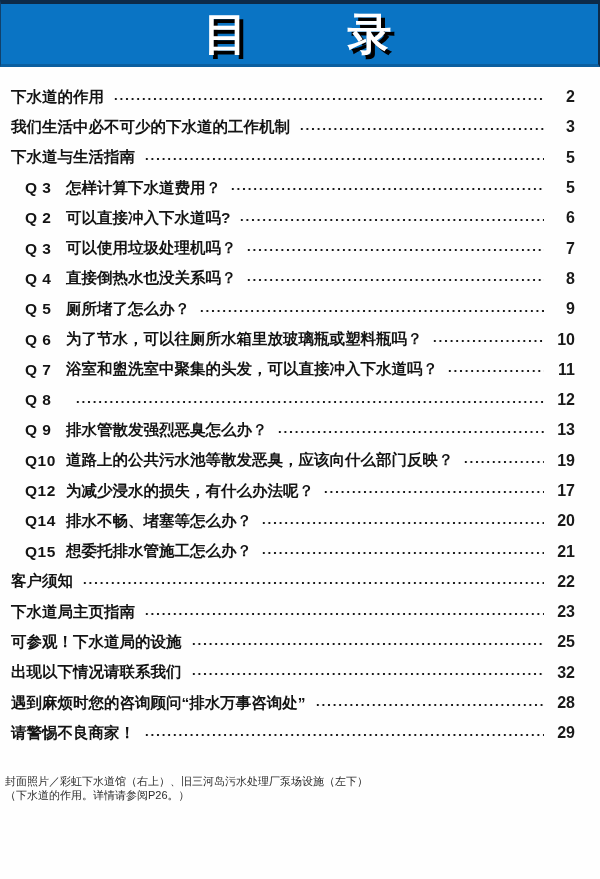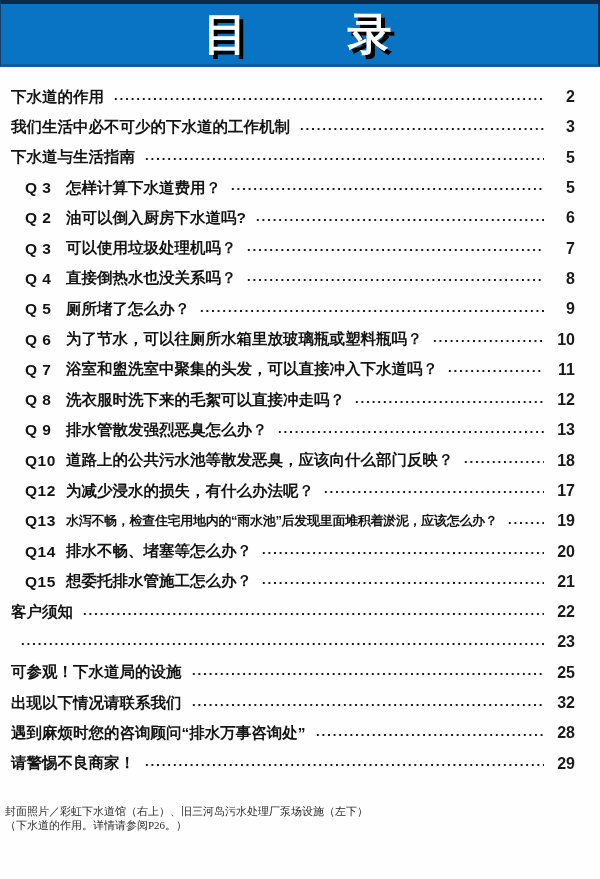--- a/index.html
+++ b/index.html
@@ -85,21 +85,21 @@
     font-weight: 600;
     color: #1a1a1a;
   }
   
   .footnote {
     margin: 25px 0 0 5px;
     font-size: 11px;
     line-height: 14px;
     color: #2a2a2a;
   }
-  .footnote p { margin: 0; font-family: Liberation Serif, serif; }
+  .footnote p { margin: 0; }
 </style>
 </head>
 <body>
 
 <div class="page">
 
   <header class="banner">
     <h1 class="banner-title">目　　录</h1>
   </header>
 
@@ -123,21 +123,21 @@
     <span class="page-num">5</span>
   </div>
       <div class="toc-row q">
     <span class="q-label">Q 3</span>
     <span class="row-text">怎样计算下水道费用？</span>
     <span class="leader"></span>
     <span class="page-num">5</span>
   </div>
       <div class="toc-row q">
     <span class="q-label">Q 2</span>
-    <span class="row-text">油可以倒入厨房下水道吗?</span>
+    <span class="row-text">可以直接冲入下水道吗?</span>
     <span class="leader"></span>
     <span class="page-num">6</span>
   </div>
       <div class="toc-row q">
     <span class="q-label">Q 3</span>
     <span class="row-text">可以使用垃圾处理机吗？</span>
     <span class="leader"></span>
     <span class="page-num">7</span>
   </div>
       <div class="toc-row q">
@@ -159,68 +159,62 @@
     <span class="page-num">10</span>
   </div>
       <div class="toc-row q">
     <span class="q-label">Q 7</span>
     <span class="row-text">浴室和盥洗室中聚集的头发，可以直接冲入下水道吗？</span>
     <span class="leader"></span>
     <span class="page-num">11</span>
   </div>
       <div class="toc-row q">
     <span class="q-label">Q 8</span>
-    <span class="row-text">洗衣服时洗下来的毛絮可以直接冲走吗？</span>
     <span class="leader"></span>
     <span class="page-num">12</span>
   </div>
       <div class="toc-row q">
     <span class="q-label">Q 9</span>
     <span class="row-text">排水管散发强烈恶臭怎么办？</span>
     <span class="leader"></span>
     <span class="page-num">13</span>
   </div>
       <div class="toc-row q">
     <span class="q-label">Q10</span>
     <span class="row-text">道路上的公共污水池等散发恶臭，应该向什么部门反映？</span>
     <span class="leader"></span>
-    <span class="page-num">18</span>
+    <span class="page-num">19</span>
   </div>
       <div class="toc-row q">
     <span class="q-label">Q12</span>
     <span class="row-text">为减少浸水的损失，有什么办法呢？</span>
     <span class="leader"></span>
     <span class="page-num">17</span>
   </div>
-      <div class="toc-row q small">
-    <span class="q-label">Q13</span>
-    <span class="row-text">水泻不畅，检查住宅用地内的“雨水池”后发现里面堆积着淤泥，应该怎么办？</span>
-    <span class="leader"></span>
-    <span class="page-num">19</span>
-  </div>
       <div class="toc-row q">
     <span class="q-label">Q14</span>
     <span class="row-text">排水不畅、堵塞等怎么办？</span>
     <span class="leader"></span>
     <span class="page-num">20</span>
   </div>
       <div class="toc-row q">
     <span class="q-label">Q15</span>
     <span class="row-text">想委托排水管施工怎么办？</span>
     <span class="leader"></span>
     <span class="page-num">21</span>
   </div>
       <div class="toc-row">
 
     <span class="row-text">客户须知</span>
     <span class="leader"></span>
     <span class="page-num">22</span>
   </div>
       <div class="toc-row">
 
+    <span class="row-text">下水道局主页指南</span>
     <span class="leader"></span>
     <span class="page-num">23</span>
   </div>
       <div class="toc-row">
 
     <span class="row-text">可参观！下水道局的设施</span>
     <span class="leader"></span>
     <span class="page-num">25</span>
   </div>
       <div class="toc-row">

